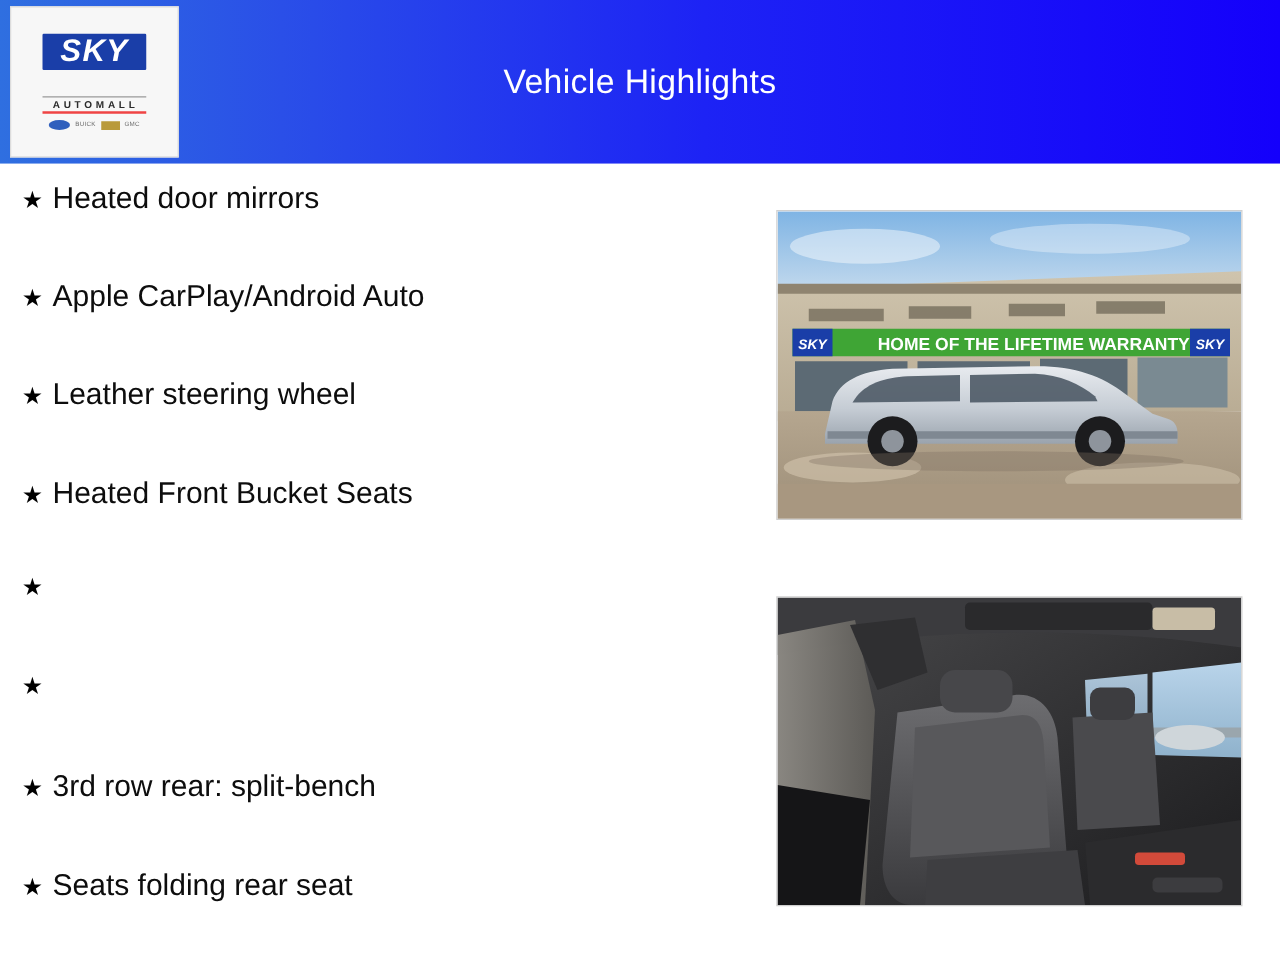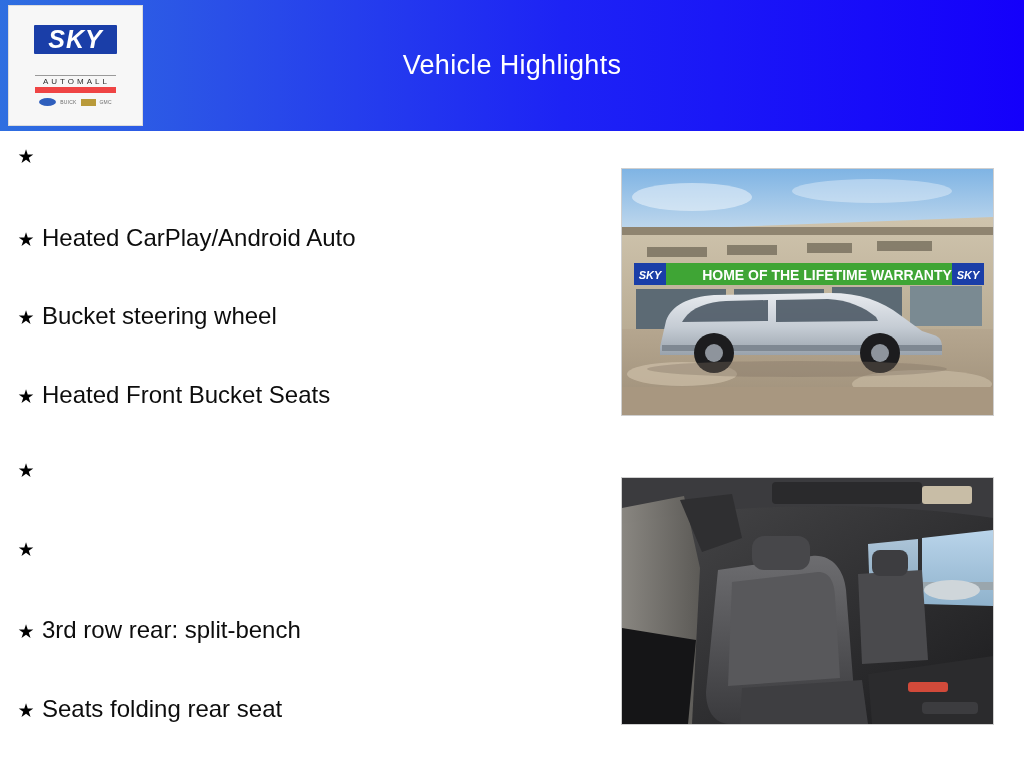--- a/index.html
+++ b/index.html
@@ -73,22 +73,23 @@
     padding: 1px 14px 2px 14px;
     line-height: 1.05;
     border-radius: 1px;
   }
   .logo-automall {
     color: #2b2b2b;
     font-size: 8px;
     letter-spacing: 3px;
     margin-top: 21px;
     border-top: 1px solid #9a9a9a;
-    border-bottom: 6px solid #ef4444;
+    border-bottom: 2px solid #ef4444;
     padding: 1px 6px 1px 8px;
+    font-weight: bold;
   }
   .logo-brands {
     margin-top: 5px;
     display: flex;
     align-items: center;
     gap: 4px;
   }
   .logo-brands span {
     display: block;
     font-size: 5px;
@@ -187,30 +188,31 @@
     </div>
   </div>
 </div>
 
 <div class="content">
 
   <div class="features">
 
     <div class="feature">
       <div class="bullet">★</div>
-    </div>
-
-    <div class="feature">
-      <div class="bullet">★</div>
-      <div class="feature-label">Heated CarPlay/Android Auto</div>
-    </div>
-
-    <div class="feature">
-      <div class="bullet">★</div>
-      <div class="feature-label">Bucket steering wheel</div>
+      <div class="feature-label">Heated door mirrors</div>
+    </div>
+
+    <div class="feature">
+      <div class="bullet">★</div>
+      <div class="feature-label">Apple CarPlay/Android Auto</div>
+    </div>
+
+    <div class="feature">
+      <div class="bullet">★</div>
+      <div class="feature-label">Leather steering wheel</div>
     </div>
 
     <div class="feature">
       <div class="bullet">★</div>
       <div class="feature-label">Heated Front Bucket Seats</div>
     </div>
 
     <div class="feature">
       <div class="bullet">★</div>
     </div>

